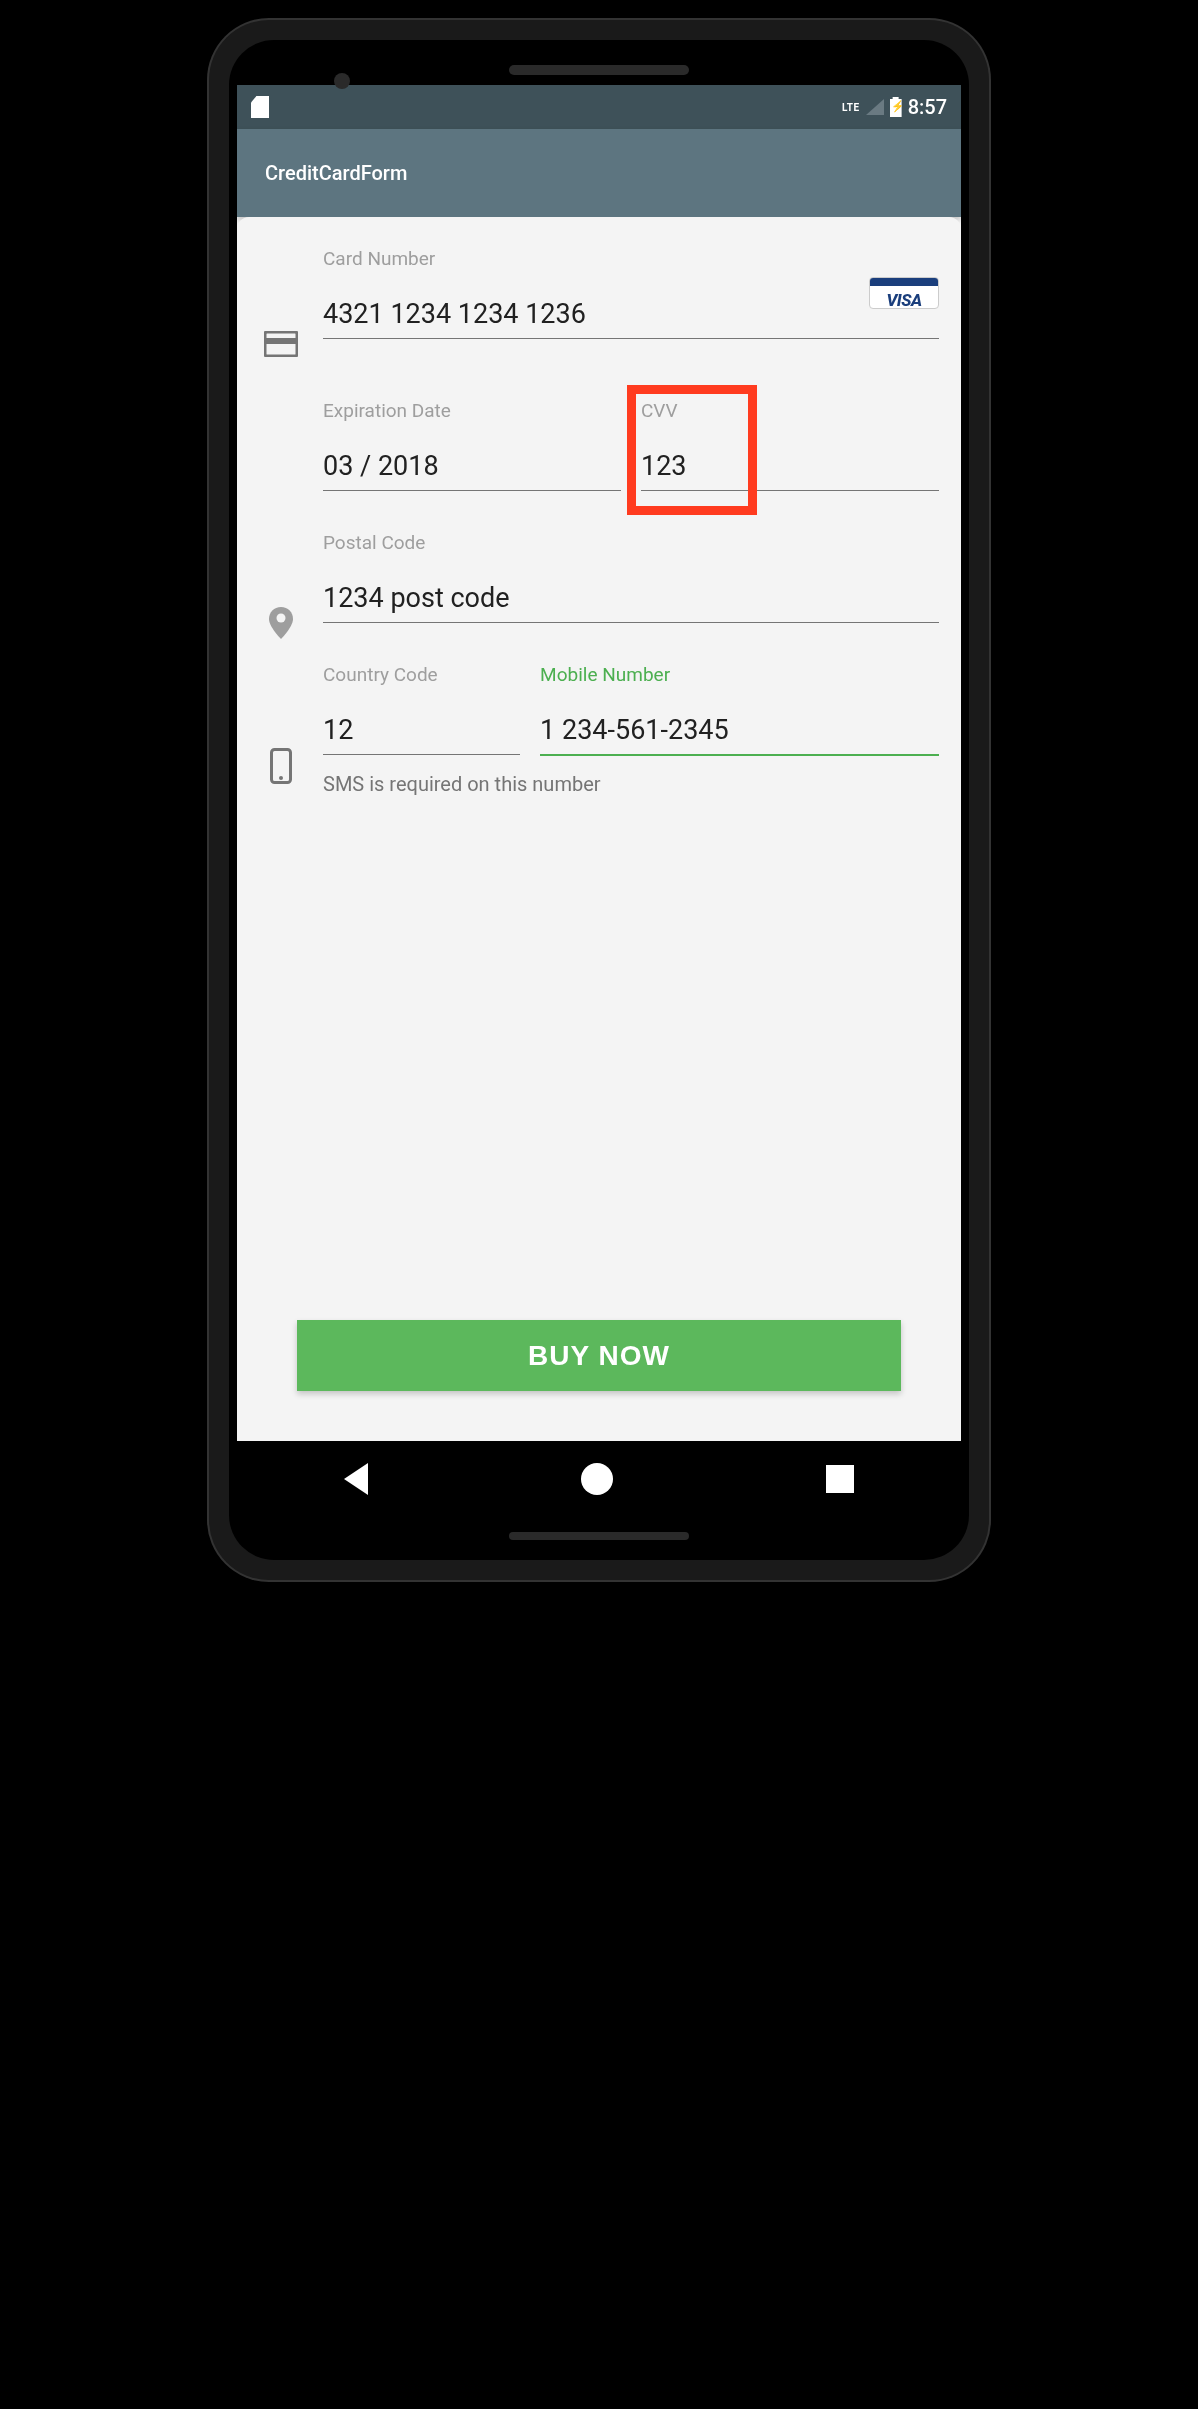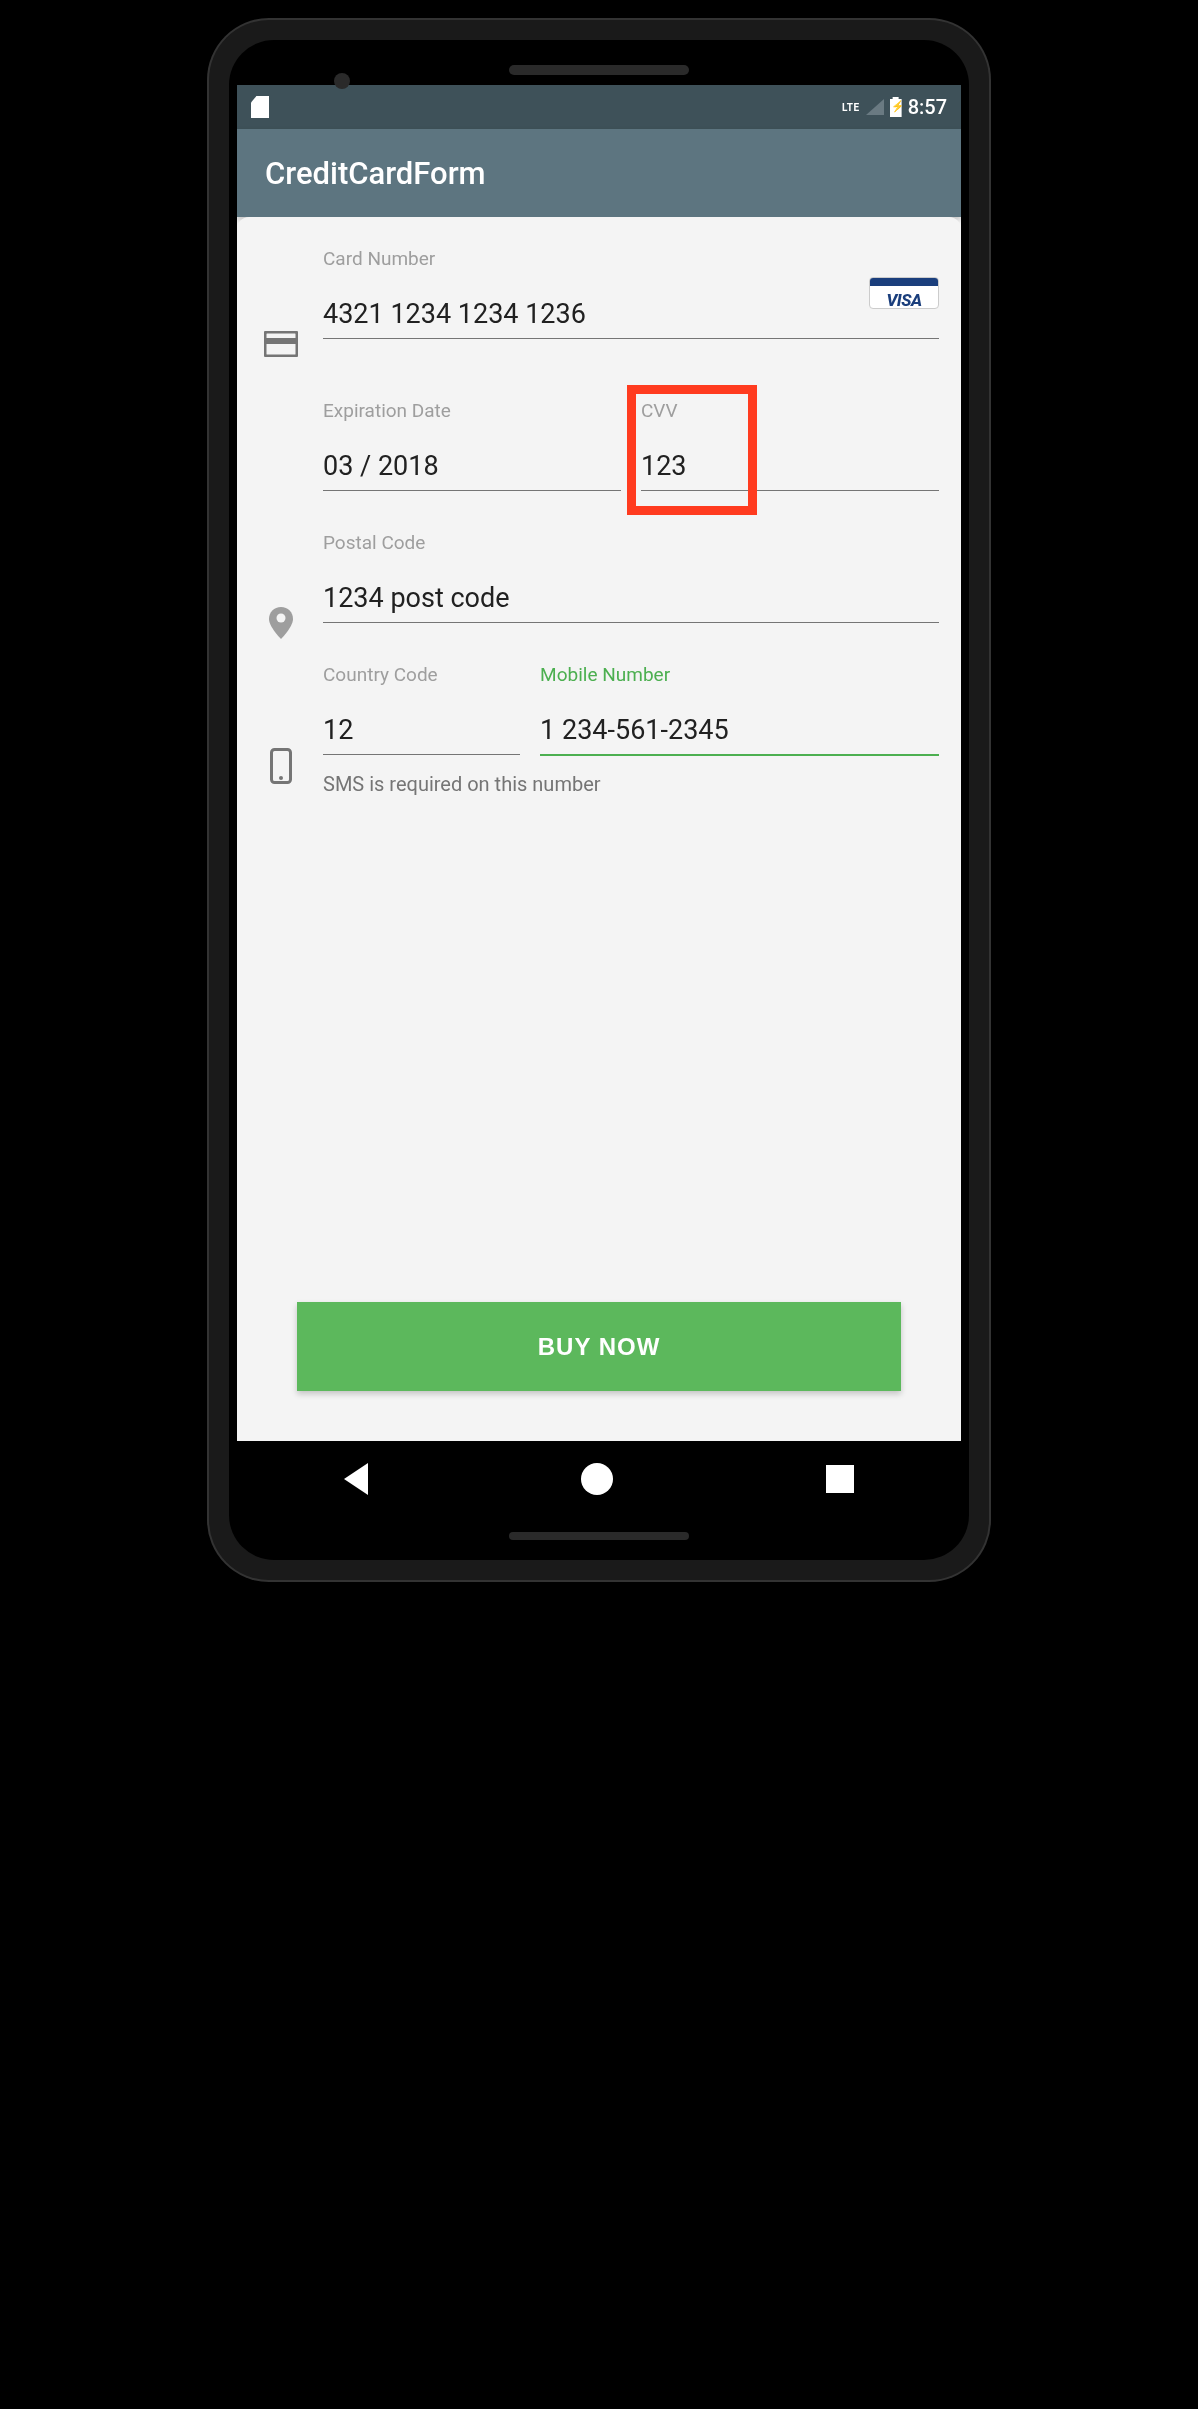--- a/index.html
+++ b/index.html
@@ -75,21 +75,21 @@
     .signal { width: 0; height: 0; border-left: 18px solid transparent; border-bottom: 16px solid #6a7a82; }
     .battery { width: 12px; height: 20px; background: #fff; position: relative; clip-path: polygon(25% 0, 75% 0, 75% 10%, 100% 10%, 100% 100%, 0 100%, 0 10%, 25% 10%); }
     .battery::after { content: "⚡"; position: absolute; font-size: 11px; color: #3e5159; left: 2px; top: 3px; }
     .app-bar {
       height: 88px;
       background: #5d7580;
       display: flex;
       align-items: center;
       padding: 0 28px;
       color: #fff;
-      font-size: 31px;
+      font-size: 20px;
       font-weight: 500;
       box-shadow: 0 3px 6px rgba(0,0,0,0.2);
     }
     .content {
       flex: 1;
       background: #f4f4f4;
       padding: 20px 0;
       display: flex;
       flex-direction: column;
       position: relative;
@@ -152,25 +152,25 @@
     .visa-mid { height: 28px; display: flex; align-items: center; justify-content: center; color: #1a3e7c; font-weight: 800; font-style: italic; font-size: 17px; letter-spacing: -0.5px; }
     .visa-gold { height: 8px; background: #f5a623; }
     .helper-text {
       font-size: 20px;
       color: #757575;
       margin-top: -14px;
       padding-left: 0;
     }
     .buy-button {
       margin: auto 60px 30px;
-      height: 89px;
+      height: 71px;
       background: #5cb85c;
       color: #fff;
       border: none;
-      font-size: 24px;
+      font-size: 28px;
       font-weight: 700;
       letter-spacing: 1px;
       cursor: pointer;
       box-shadow: 0 3px 6px rgba(0,0,0,0.2);
     }
     .nav-bar {
       height: 76px;
       background: #000;
       display: flex;
       justify-content: space-around;

